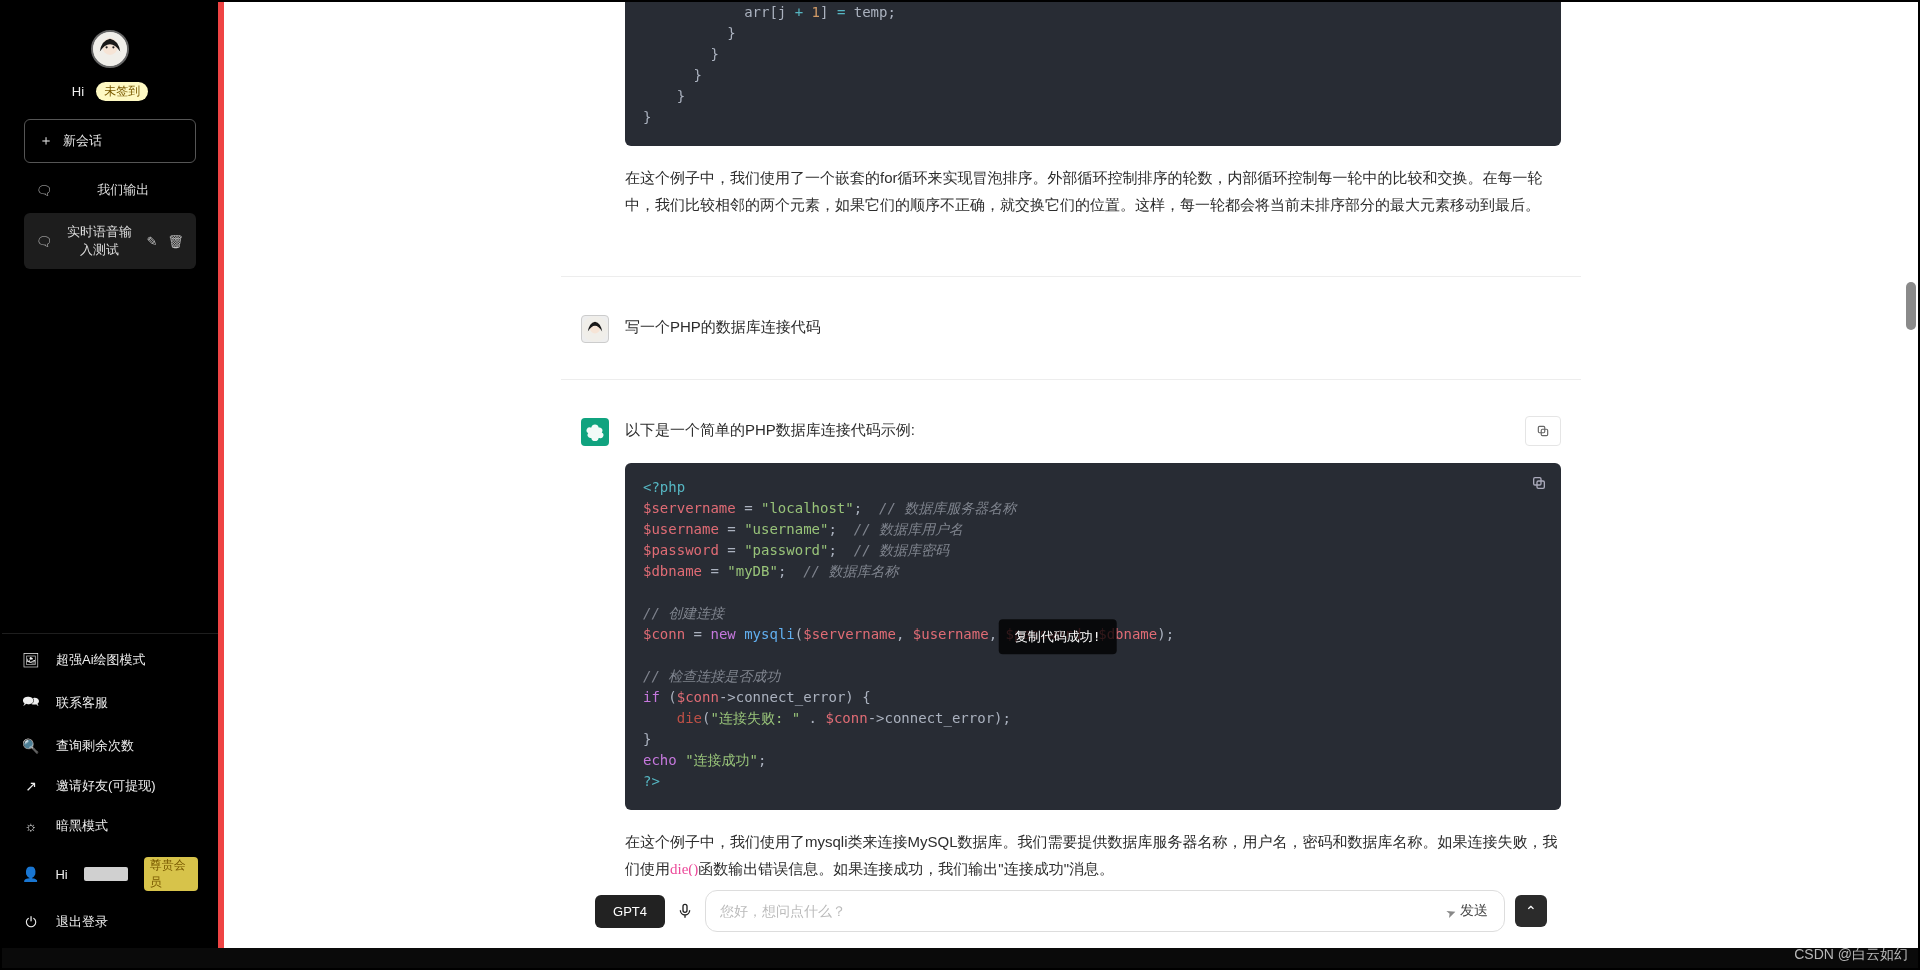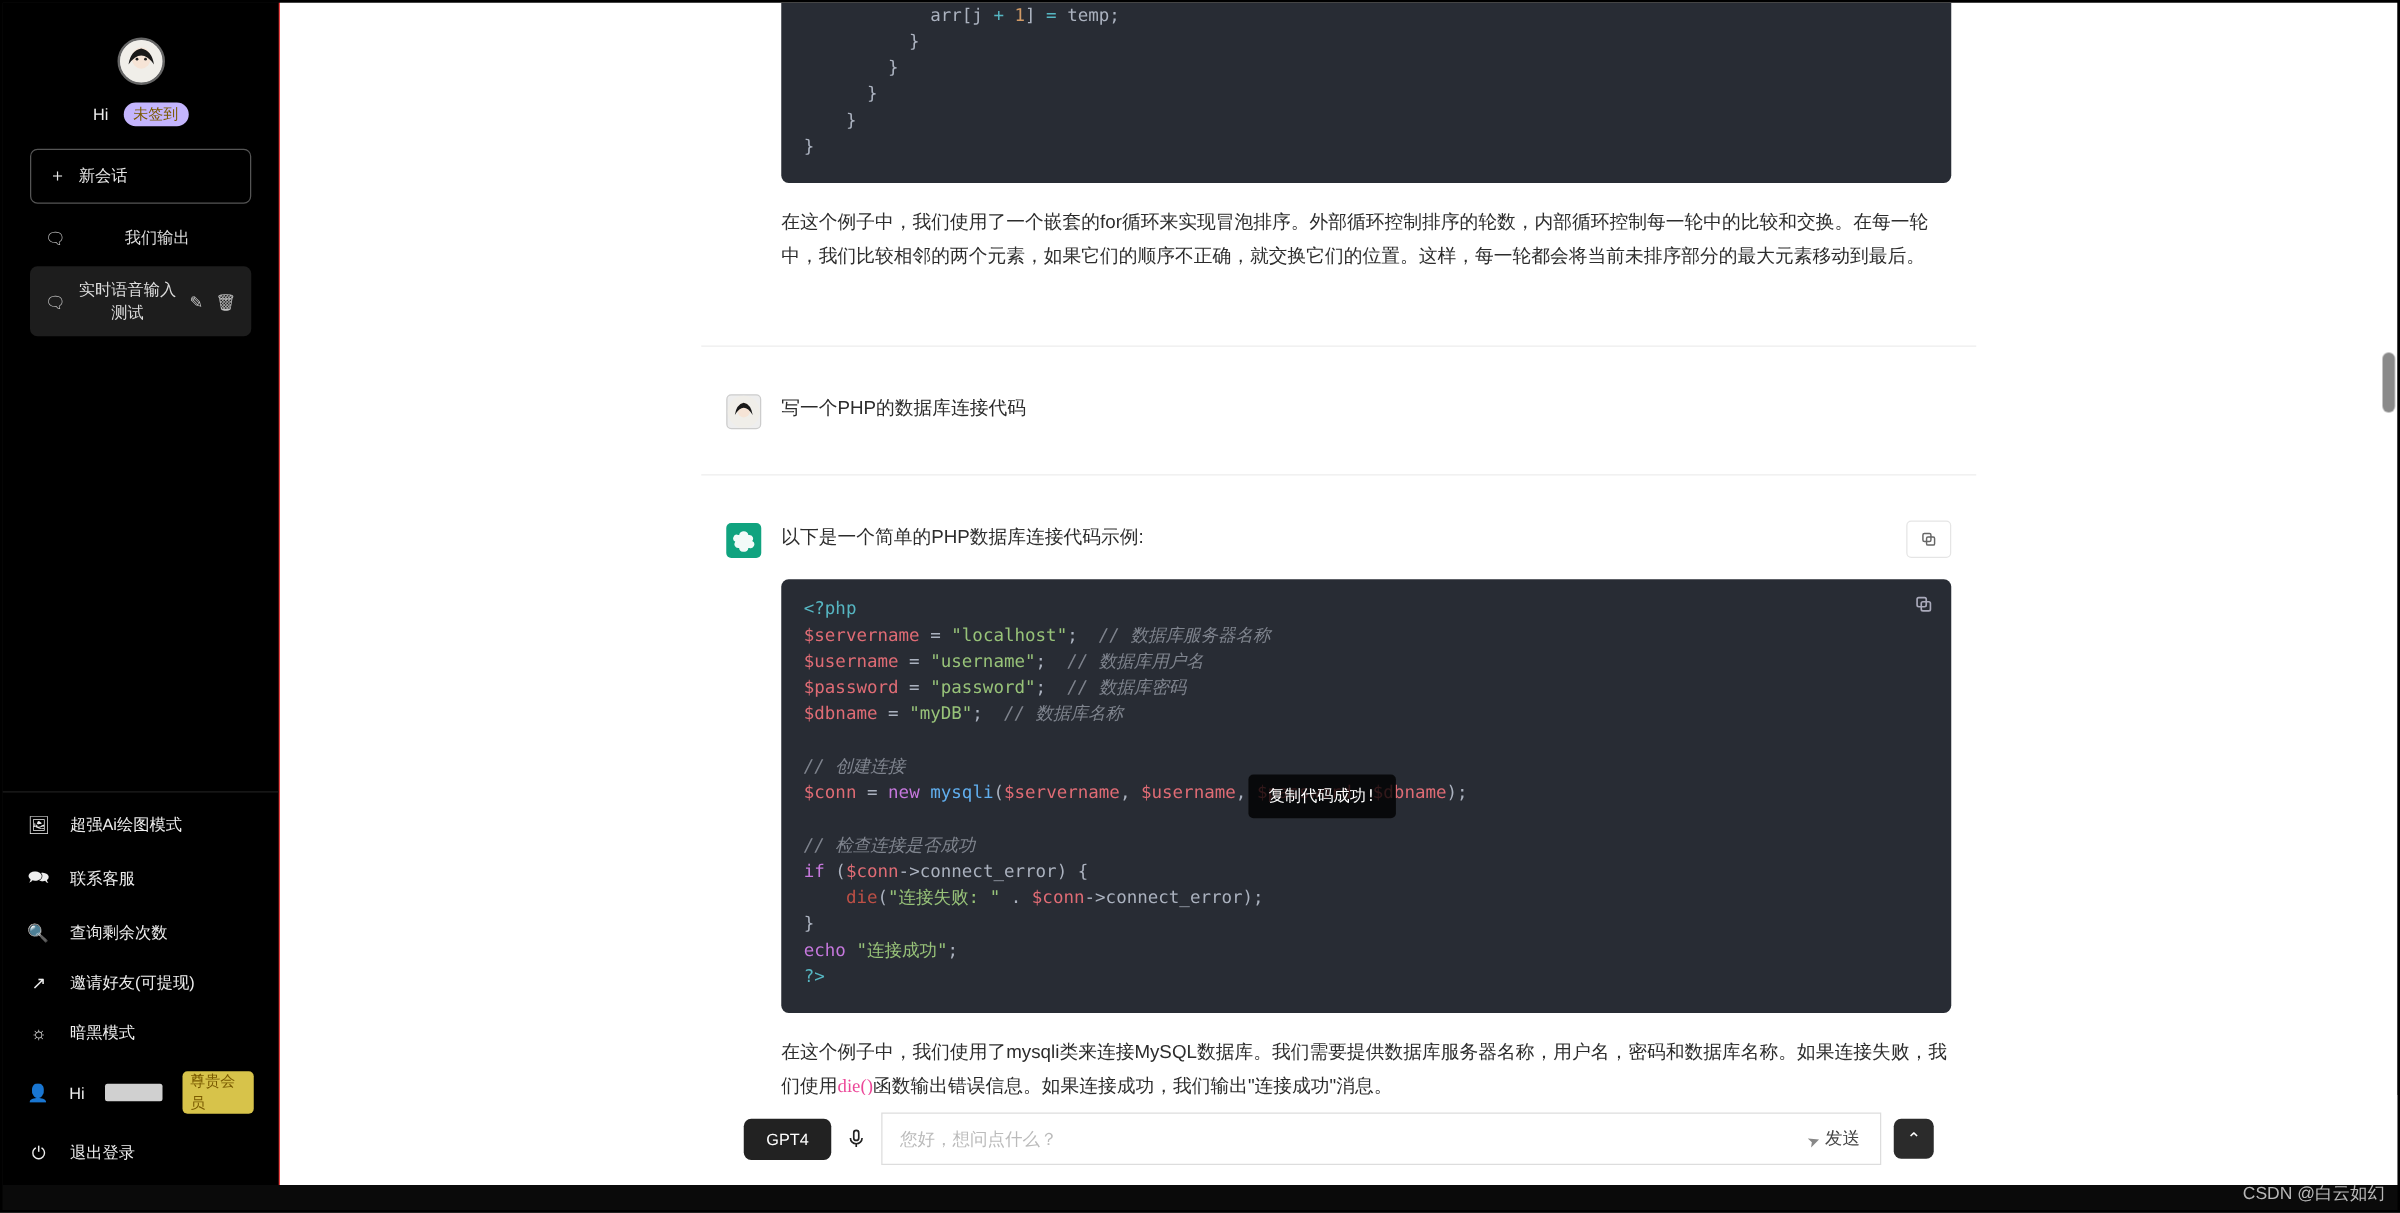--- a/index.html
+++ b/index.html
@@ -2,27 +2,27 @@
 <html><head>
 <meta charset="utf-8">
 <style>
 * { margin:0; padding:0; box-sizing:border-box; }
 html,body { width:1920px; height:970px; font-family:-apple-system,BlinkMacSystemFont,"Segoe UI","PingFang SC","Microsoft YaHei",sans-serif; background:#0a0a0a; overflow:hidden; }
 body { position:relative; border:2px solid #000; }
 
 .app { display:flex; width:100%; height:calc(100% - 20px); background:#111; }
 
 
-.sidebar { width:222px; background:#000; display:flex; flex-direction:column; color:#e5e5e5; font-size:13px; border-right:1px solid #ef4444; }
+.sidebar { width:222px; background:#000; display:flex; flex-direction:column; color:#e5e5e5; font-size:13px; border-right:6px solid #ef4444; }
 .sb-top { padding:28px 12px 10px; text-align:center; }
 .avatar { width:38px; height:38px; border-radius:50%; border:2px solid #666; margin:0 auto 14px; background:#ddd radial-gradient(circle at 50% 40%, #333 0 4px, #ddd 5px); display:flex; align-items:center; justify-content:center; overflow:hidden; }
 .avatar svg { width:100%; height:100%; }
 .greet-row { display:flex; gap:4px; align-items:center; justify-content:center; font-size:13px; color:#eee; }
 .name-mask { background:#d0d0d0; color:#d0d0d0; border-radius:2px; padding:0 2px; }
-.pill { background:#c4b5fd; color:#7a5a00; border-radius:10px; padding:1px 8px; font-size:12px; }
+.pill { background:#fef9c3; color:#7a5a00; border-radius:10px; padding:1px 8px; font-size:12px; }
 .new-chat-btn { margin:18px 10px 8px; border:1px solid #555; border-radius:6px; padding:12px 14px; display:flex; align-items:center; gap:10px; cursor:pointer; }
 .plus-ico { font-size:14px; }
 .conv { margin:4px 10px; padding:10px 12px; border-radius:6px; display:flex; align-items:center; gap:10px; cursor:pointer; color:#ddd; }
 .conv.active { background:#1d1d1d; }
 .conv .sp { flex:1; }
 .conv .ico { font-size:13px; opacity:.85; }
 .sb-gap { flex:1; }
 .sb-bottom { border-top:1px solid #1e1e1e; padding:6px 0; }
 .sb-item { padding:11px 20px; display:flex; align-items:center; gap:16px; cursor:pointer; font-size:13px; color:#eee; }
 .sb-item .wico { width:18px; text-align:center; font-size:14px; }
@@ -63,21 +63,21 @@
 
 .para { margin:6px 0 22px; }
 .para .hl { color:#ec4899;font-family:Liberation Serif, serif; }
 
 .toast { position:absolute; left:50%; top:50%; transform:translate(-80%,-50%); background:rgba(0,0,0,.78); color:#fff; padding:8px 16px; border-radius:4px; font-size:13px; pointer-events:none; }
 
 
 .bottom { padding:14px 0 16px; display:flex; justify-content:center; gap:10px; align-items:center; background:#fff; position:relative; }
 .model-btn { background:#222; color:#fff; padding:9px 18px; border-radius:6px; font-size:13px; cursor:pointer; }
 .mic { width:20px; height:20px; cursor:pointer; color:#333; display:flex; align-items:center; justify-content:center; }
-.input-wrap { width:800px; border:1px solid #ddd; border-radius:0; display:flex; align-items:center; padding:2px 6px 2px 14px; }
+.input-wrap { width:800px; border:1px solid #ddd; border-radius:12px; display:flex; align-items:center; padding:2px 6px 2px 14px; }
 .input-wrap input { flex:1; border:none; outline:none; font-size:14px; padding:10px 0; color:#333; }
 .input-wrap input::placeholder { color:#bbb; }
 .send-btn { display:flex; align-items:flex-end; gap:4px; color:#444; font-size:14px; padding:6px 10px; cursor:pointer; }
 .send-ico:before { content:"➤"; color:#888; font-size:12px; transform:rotate(-20deg); display:inline-block; }
 .expand-btn { width:32px; height:32px; background:#2b2b2b; color:#fff; border-radius:6px; display:flex; align-items:center; justify-content:center; cursor:pointer; font-size:14px; }
 
 .watermark { position:absolute; right:10px; bottom:4px; color:#b8b8b8; font-size:14px; font-family:sans-serif; }
 
 
 .scroll-thumb { position:absolute; right:2px; top:280px; width:10px; height:48px; background:#8a8a8a; border-radius:5px; }

